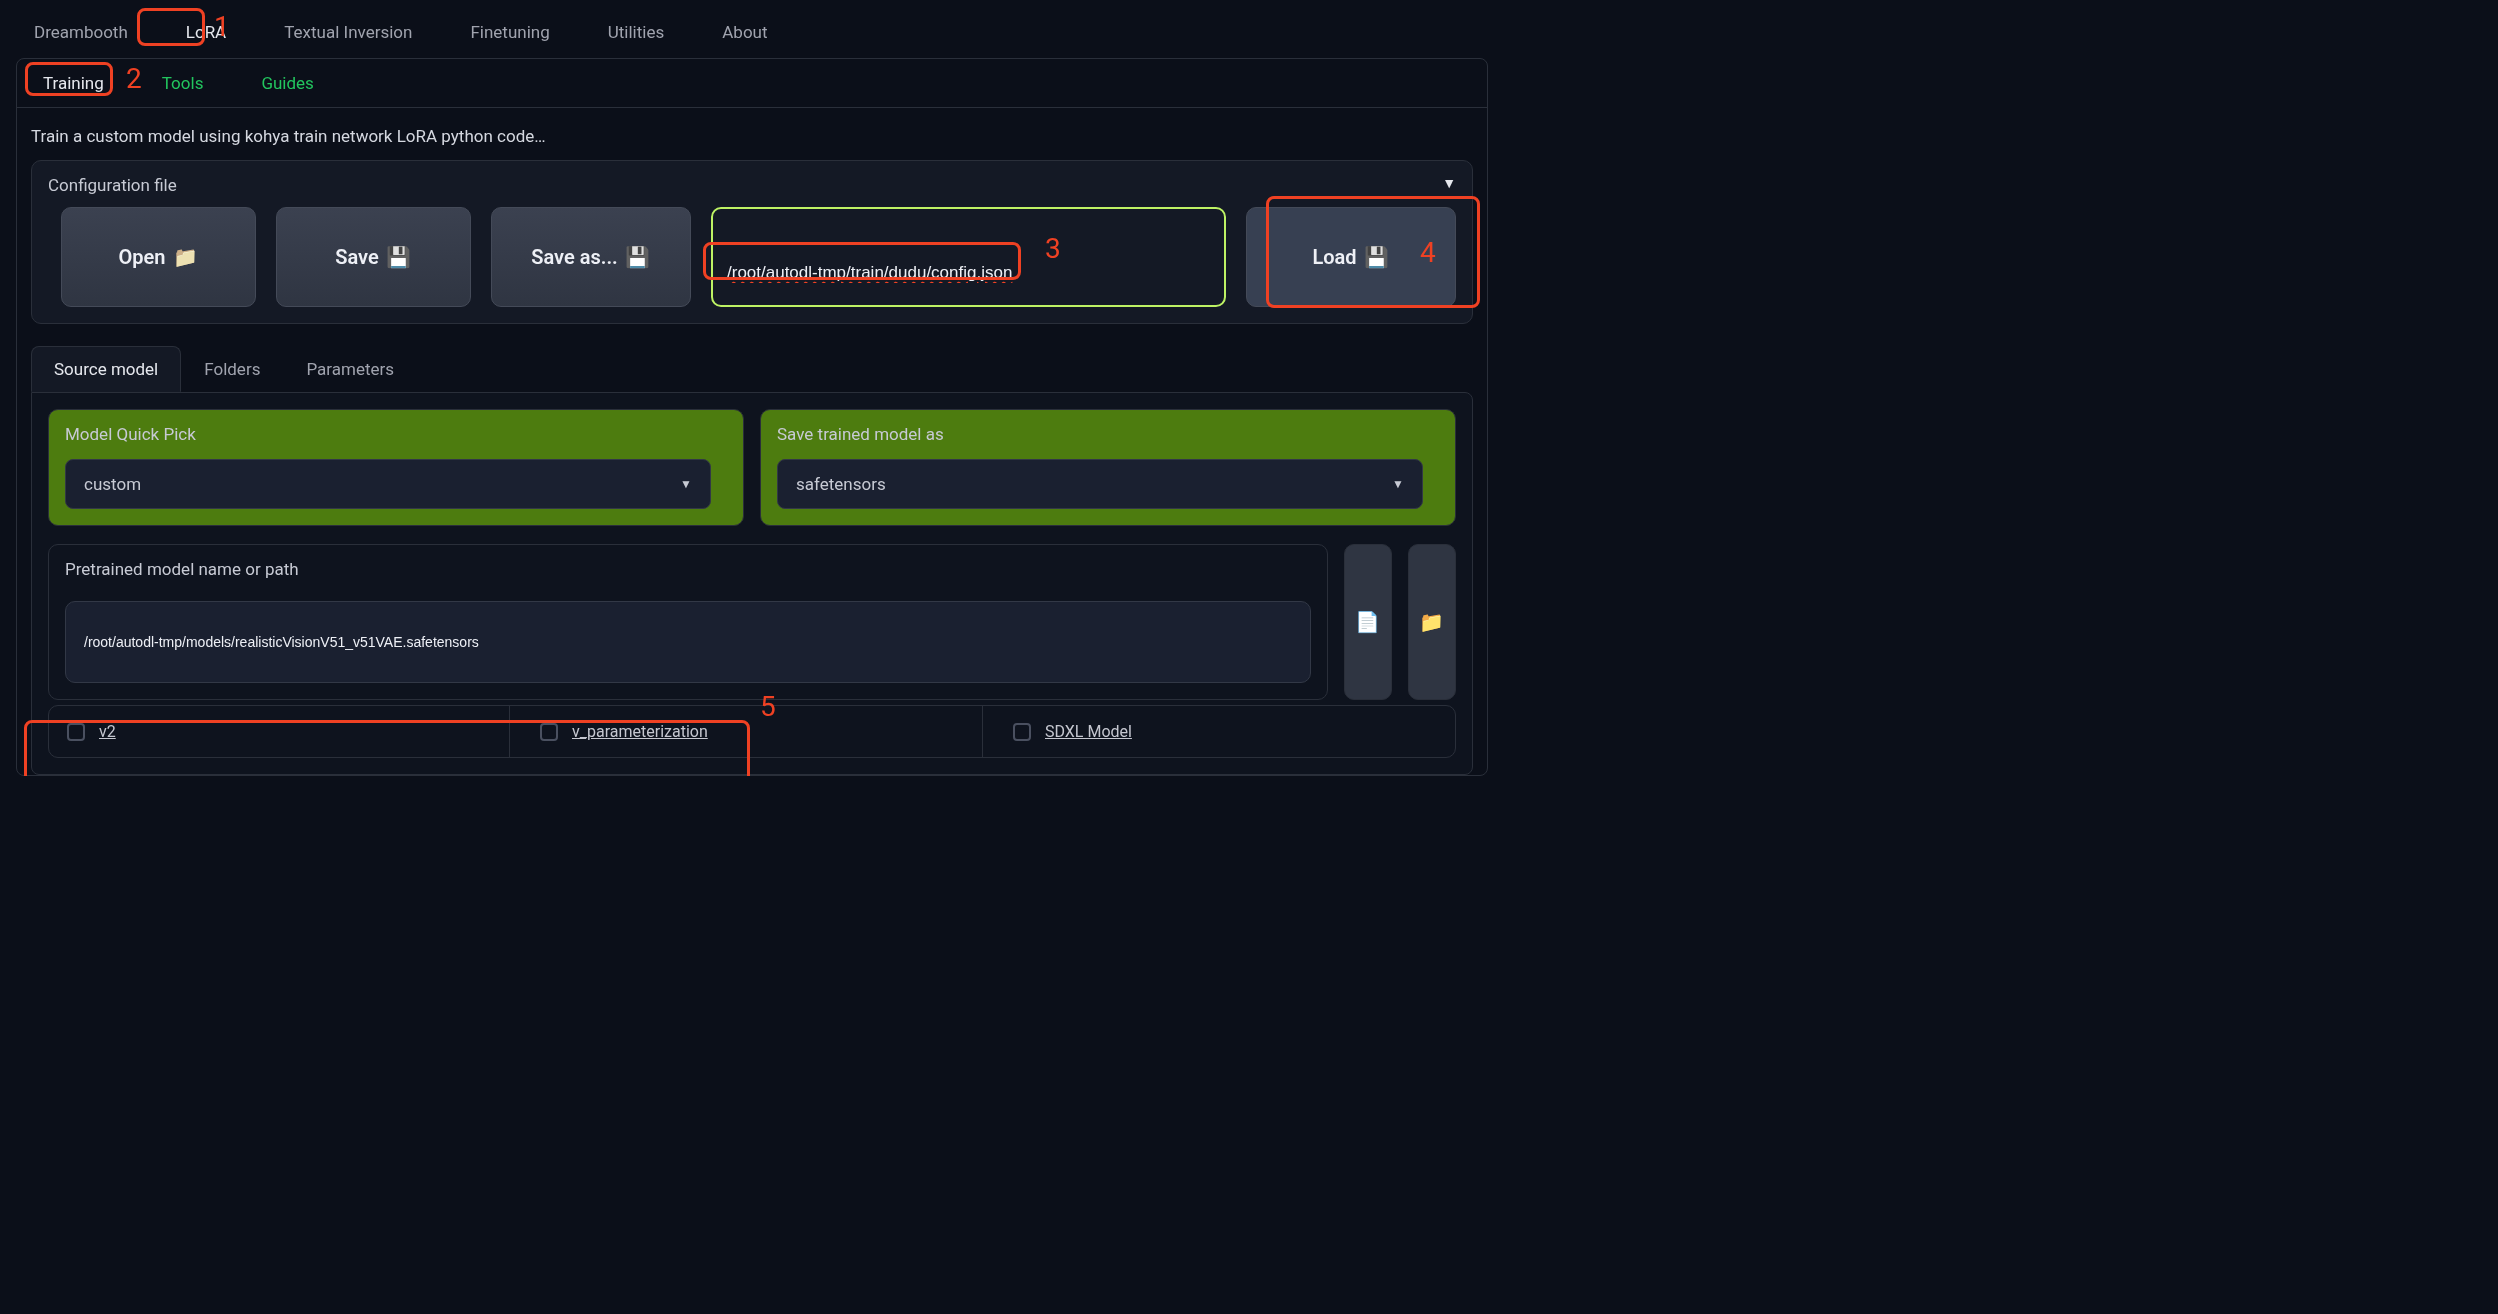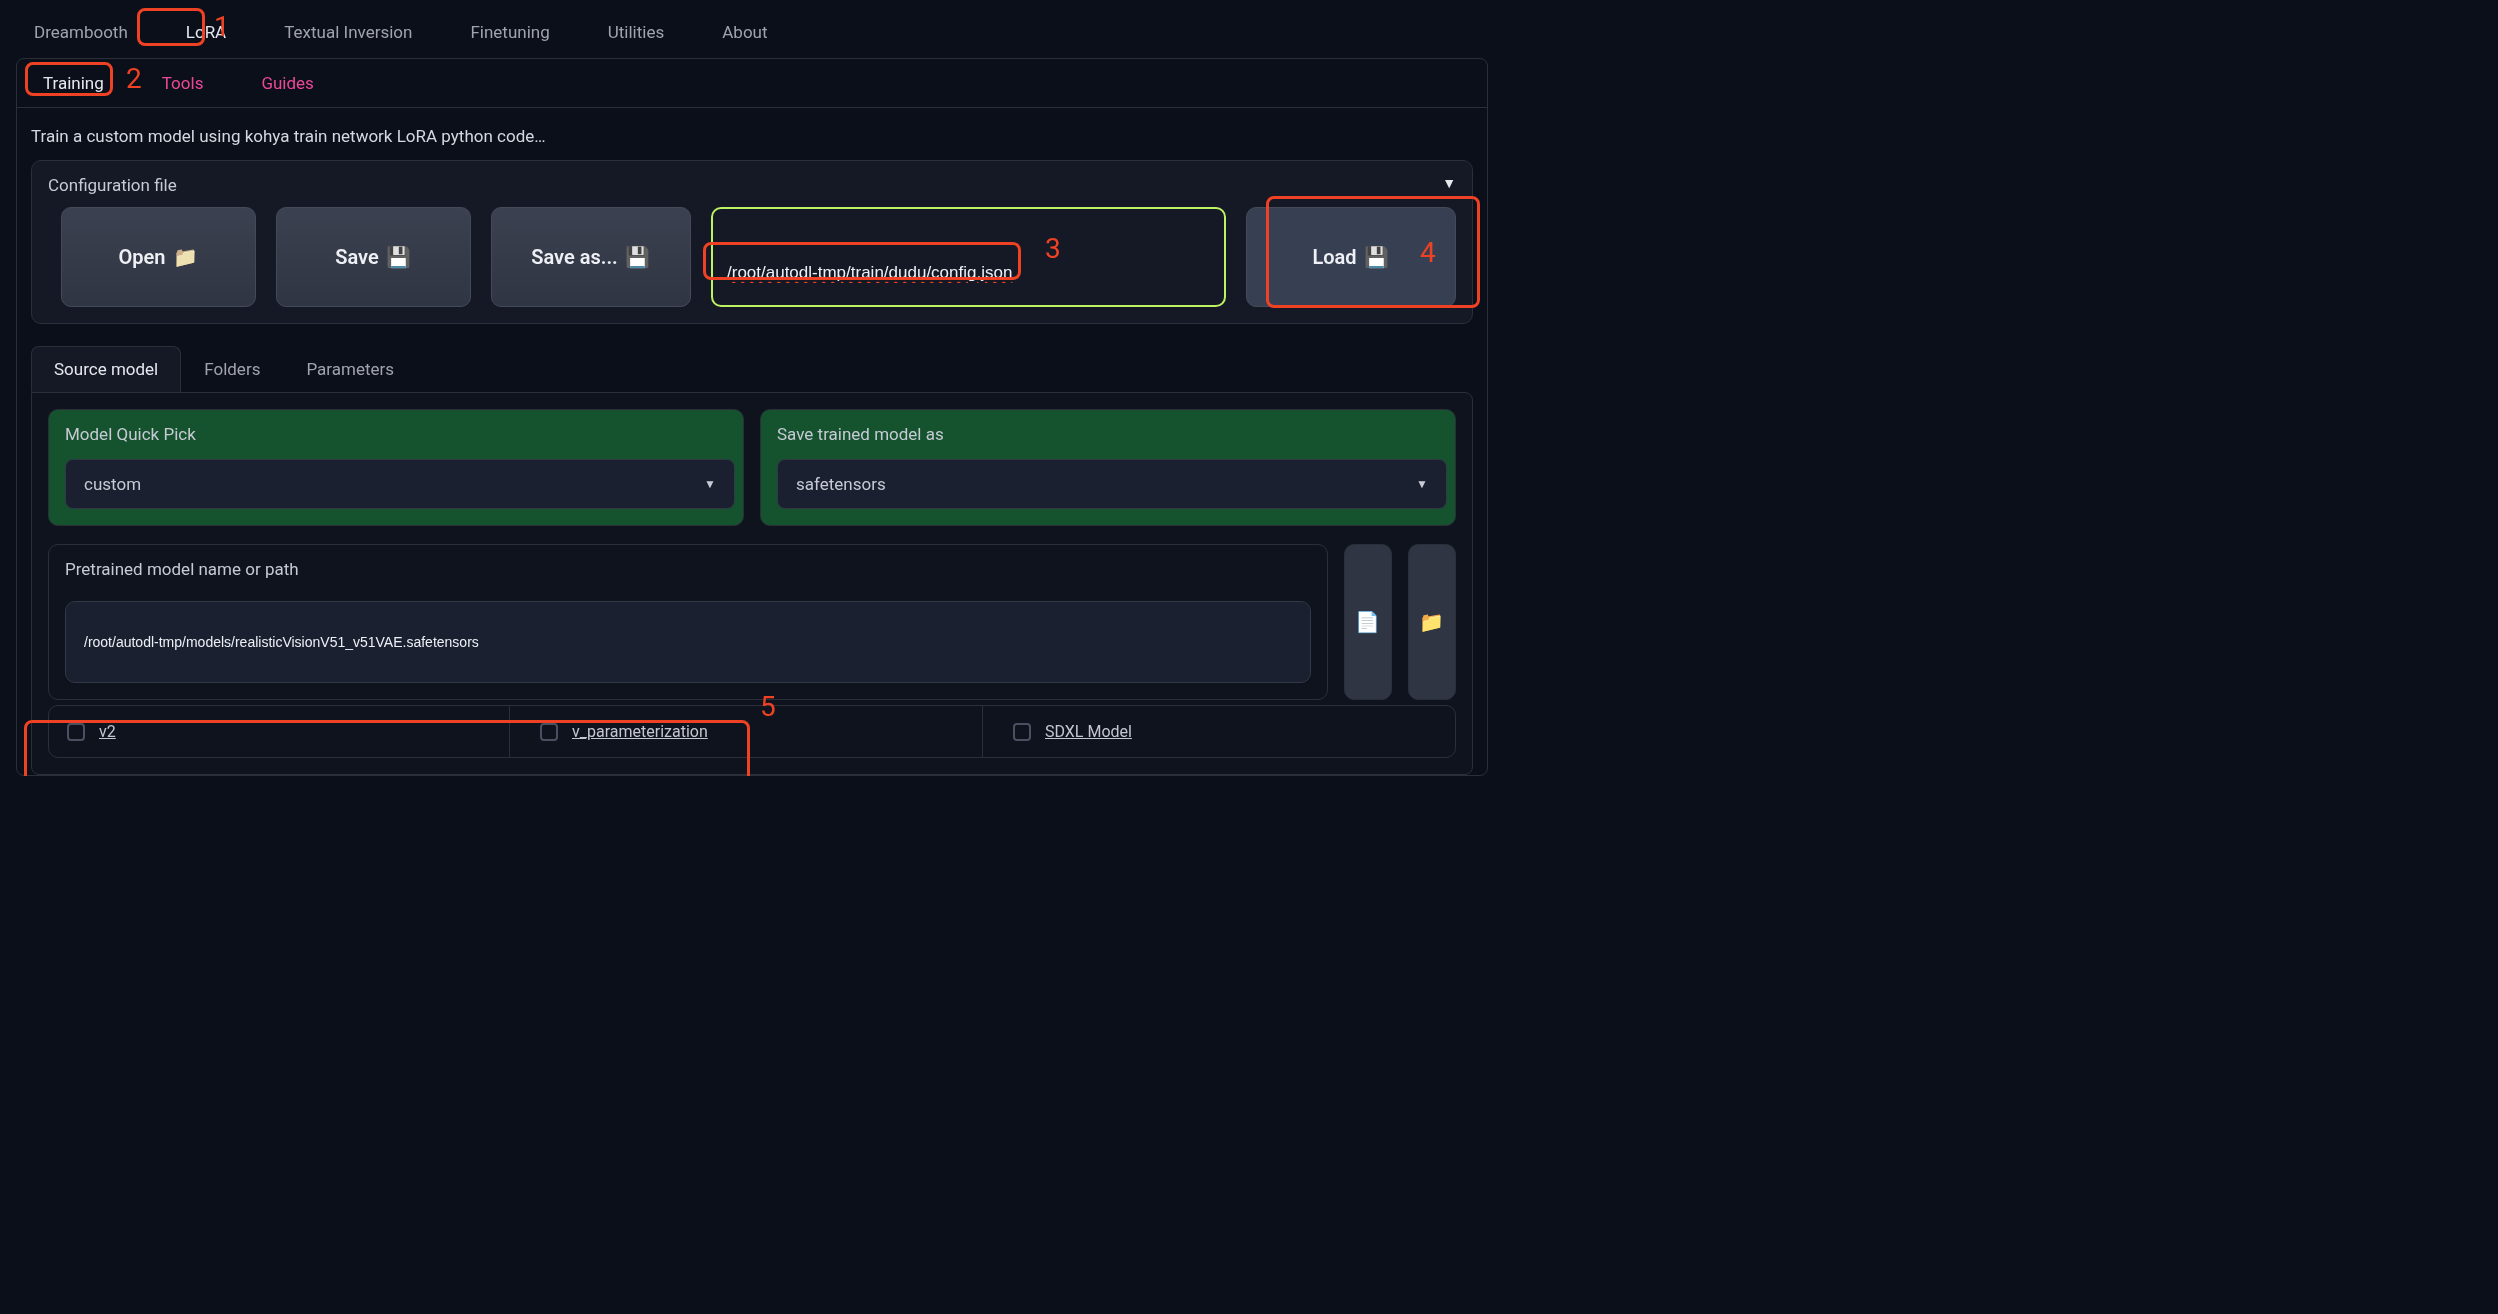--- a/index.html
+++ b/index.html
@@ -48,21 +48,21 @@
 }
 .sub-tabs {
   display: flex;
   gap: 30px;
   padding: 6px 12px 6px 12px;
   border-bottom: 1px solid #2a2f3a;
   text-align: center;
 }
 .sub-tab {
   padding: 8px 14px;
-  color: #ec4899;
+  color: #22c55e;
   cursor: pointer;
   font-size: 17px;
 }
 .sub-tab.selected { color: #e6e8ee; }
 .desc {
   padding: 18px 14px 14px 14px;
   color: #d5d8e0;
   font-size: 17px;
 }
 .config-panel {
@@ -171,22 +171,22 @@
   background: #0e131e;
 }
 .row-two {
   display: flex;
   gap: 16px;
 }
 .field-box {
   flex: 1;
   border: 1px solid #2a2f3a;
   border-radius: 10px;
-  padding: 14px 8px 16px 16px;
-  background: #14532d;
+  padding: 14px 32px 16px 16px;
+  background: #4d7c0f;
 }
 .field-label {
   color: #c7cad4;
   font-size: 17px;
   margin-bottom: 14px;
 }
 .select {
   background: #1a2030;
   border: 1px solid #323846;
   border-radius: 8px;

